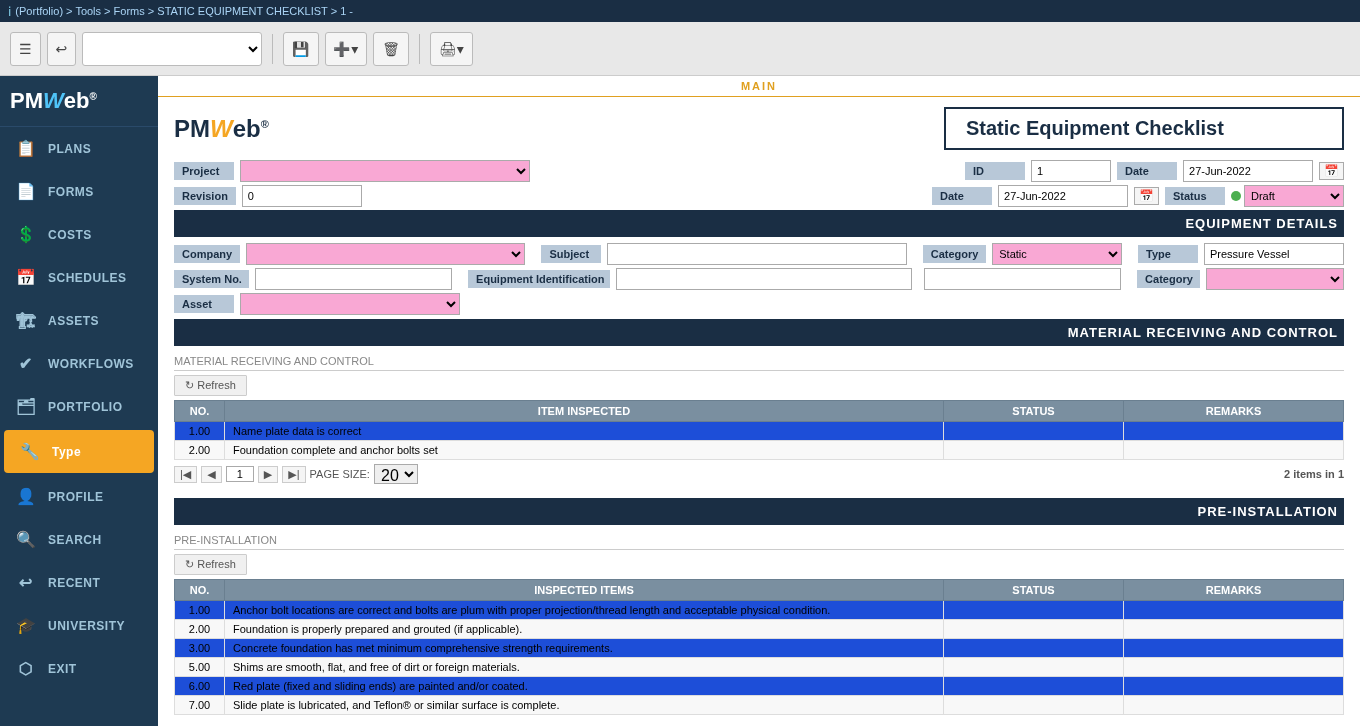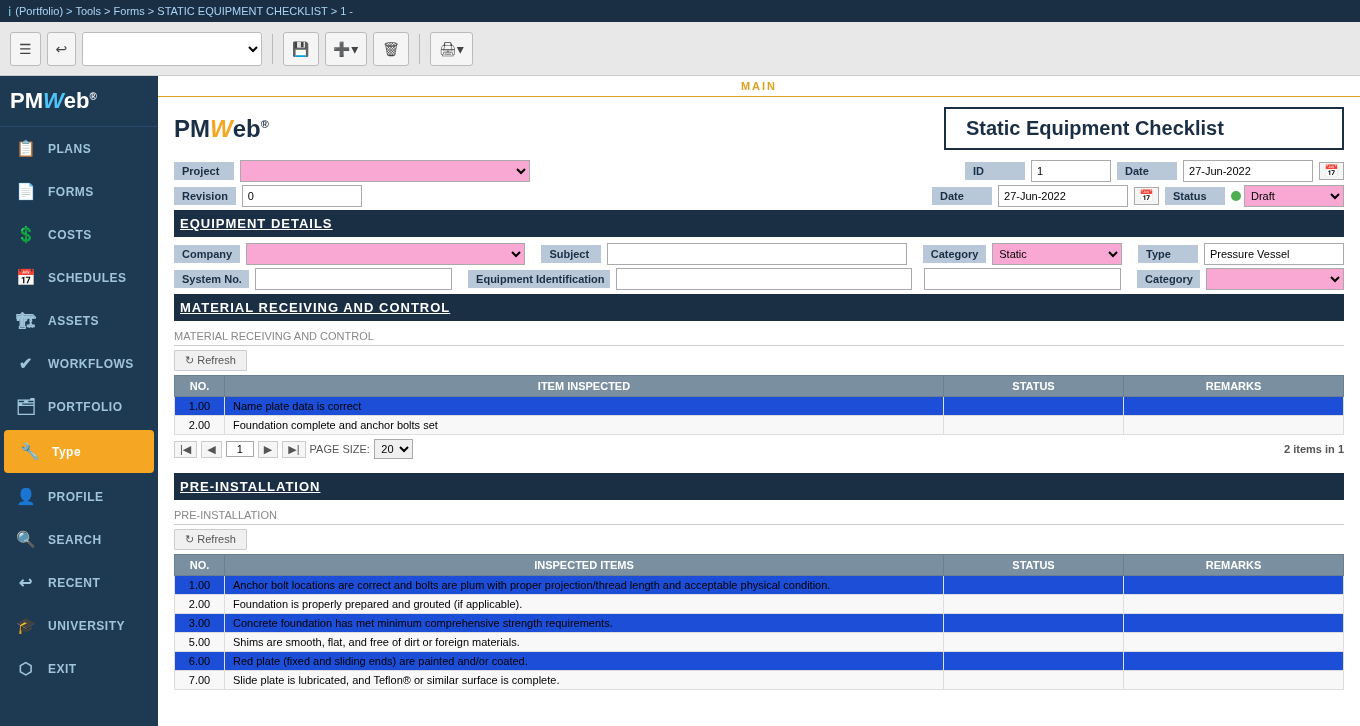--- a/index.html
+++ b/index.html
@@ -168,27 +168,26 @@
       padding: 2px 2px;
       font-size: 11px;
       height: 22px;
       background: #f9a8d4;
     }
 
     
     .section-header {
       background: #1a2e44;
       color: white;
-      text-align: left;
+      text-align: right;
       font-weight: bold;
       font-size: 13px;
       padding: 6px;
       letter-spacing: 1px;
       margin-bottom: 6px;
-      text-decoration: underline;
     }
 
     
     .sub-section-label {
       color: #888;
       font-size: 11px;
       padding: 3px 0;
       border-bottom: 1px solid #ccc;
       margin-bottom: 4px;
     }
@@ -248,21 +247,21 @@
     .page-num {
       border: 1px solid #aaa;
       background: white;
       padding: 1px 5px;
       font-size: 11px;
       width: 28px;
       text-align: center;
     }
     .page-size-select {
       border: 1px solid #aaa;
-      font-size: 11px;
+      font-size: 16px;
       padding: 1px 2px;
       height: 20px;
       text-align: center;
     }
     .items-count {
       margin-left: auto;
       color: #555;
       font-size: 11px;
       font-weight: bold;
     }
@@ -443,20 +442,26 @@
           <span class="field-label">System No.</span>
           <input class="field-input" style="width: 200px;" type="text">
           <span class="field-label" style="margin-left:10px;">Equipment Identification</span>
           <input class="field-input" style="width: 300px;" type="text">
           <input class="field-input" style="width: 200px; margin-left: 6px;" type="text">
           <span class="field-label" style="margin-left:10px;">Category</span>
           <select class="field-input field-select" style="width:140px;">
             <option value=""></option>
           </select>
         </div>
+        <div class="eq-row">
+          <span class="field-label">Asset</span>
+          <select class="field-input field-select" style="width:220px;">
+            <option value=""></option>
+          </select>
+        </div>
       </div>
 
       
       <div class="section-header">MATERIAL RECEIVING AND CONTROL</div>
 
       <div class="sub-section-label">MATERIAL RECEIVING AND CONTROL</div>
 
       <button class="refresh-btn">↻ Refresh</button>
 
       <table class="data-table">

